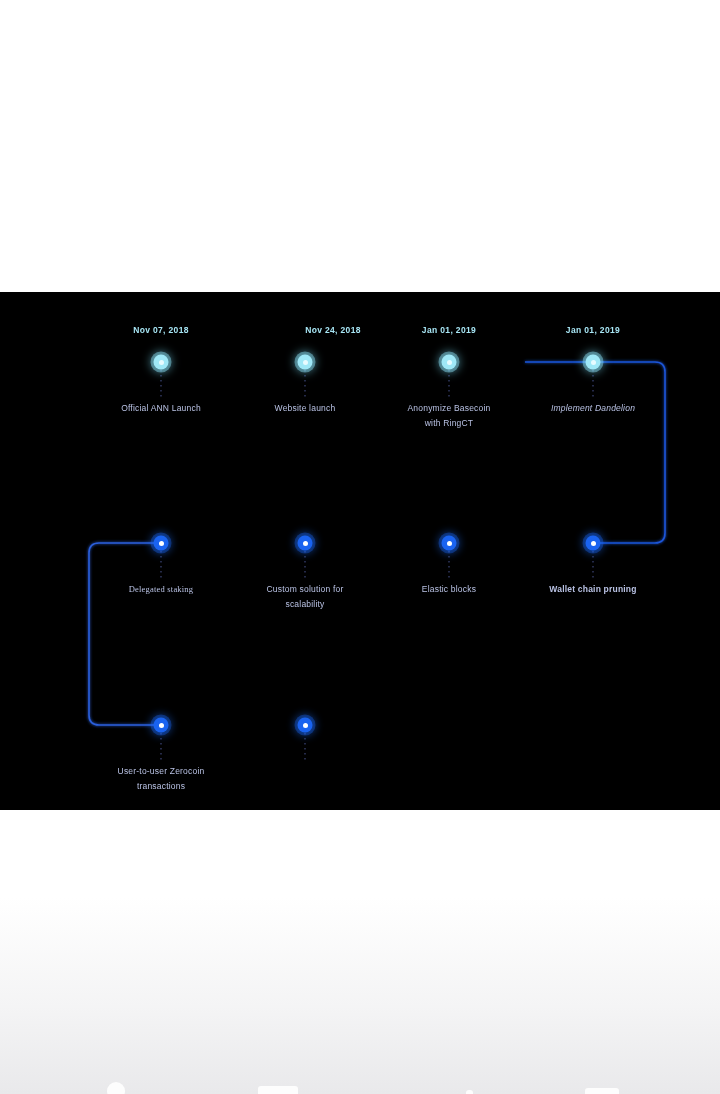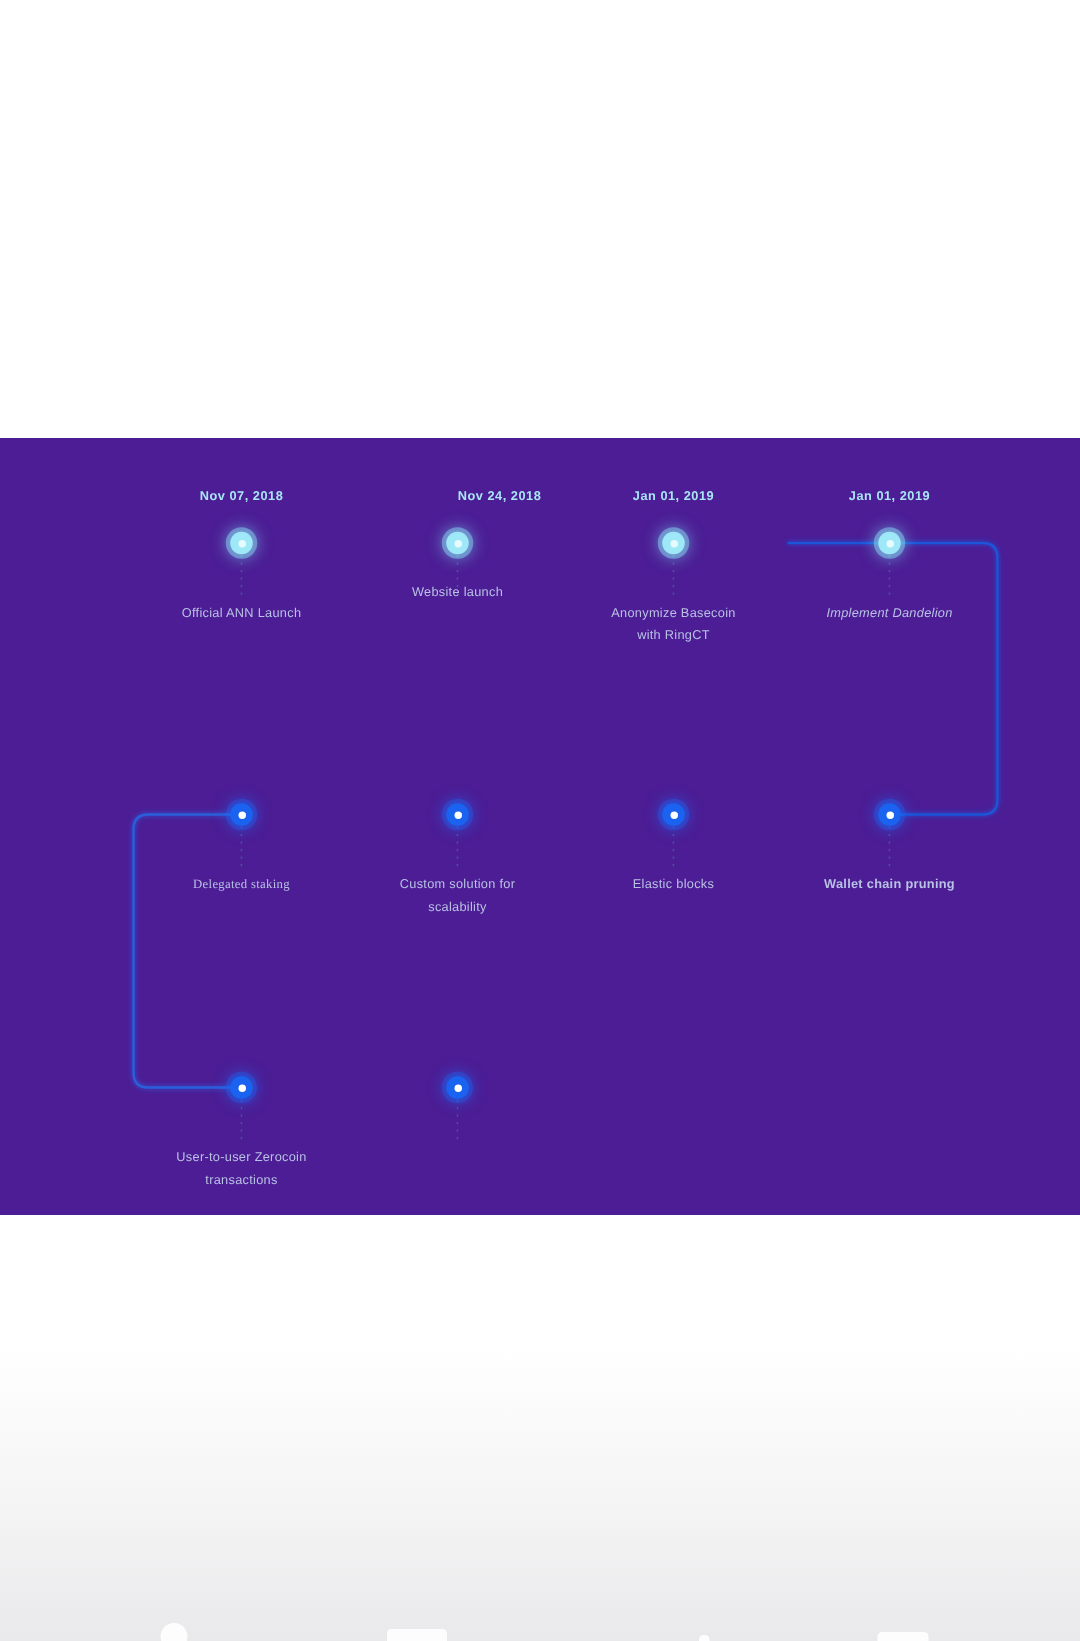--- a/index.html
+++ b/index.html
@@ -16,21 +16,21 @@
     background: linear-gradient(180deg, #ffffff 0%, #ffffff 82%, #f4f4f5 92%, #e9e9eb 100%);
   }
 
   
   .roadmap-panel {
     position: absolute;
     left: 0;
     top: 292px;
     width: 720px;
     height: 518px;
-    background: #4c1d95;
+    background: #000000;
     overflow: hidden;
   }
 
   
   .track-layer {
     position: absolute;
     left: 0; top: 0;
     width: 720px;
     height: 518px;
   }
@@ -173,21 +173,21 @@
   <div class="milestone-date" style="left:305px; top:33px;margin-left:28px;">Nov 24, 2018</div>
   <div class="milestone-date" style="left:449px; top:33px;">Jan 01, 2019</div>
   <div class="milestone-date" style="left:593px; top:33px;">Jan 01, 2019</div>
 
   <div class="node done" style="left:161px; top:70px;"></div>
   <div class="node done" style="left:305px; top:70px;"></div>
   <div class="node done" style="left:449px; top:70px;"></div>
   <div class="node done" style="left:593px; top:70px;"></div>
 
   <div class="milestone-label" style="left:161px; top:109px;">Official ANN Launch</div>
-  <div class="milestone-label" style="left:305px; top:95px;">Website launch</div>
+  <div class="milestone-label" style="left:305px; top:109px;">Website launch</div>
   <div class="milestone-label" style="left:449px; top:109px;">Anonymize Basecoin<br>with RingCT</div>
   <div class="milestone-label" style="left:593px; top:109px;font-style:italic;">Implement Dandelion</div>
 
   <div class="node todo" style="left:161px; top:251px;"></div>
   <div class="node todo" style="left:305px; top:251px;"></div>
   <div class="node todo" style="left:449px; top:251px;"></div>
   <div class="node todo" style="left:593px; top:251px;"></div>
 
   <div class="milestone-label" style="left:161px; top:290px;font-family:Liberation Serif, serif;">Delegated staking</div>
   <div class="milestone-label" style="left:305px; top:290px;">Custom solution for<br>scalability</div>

